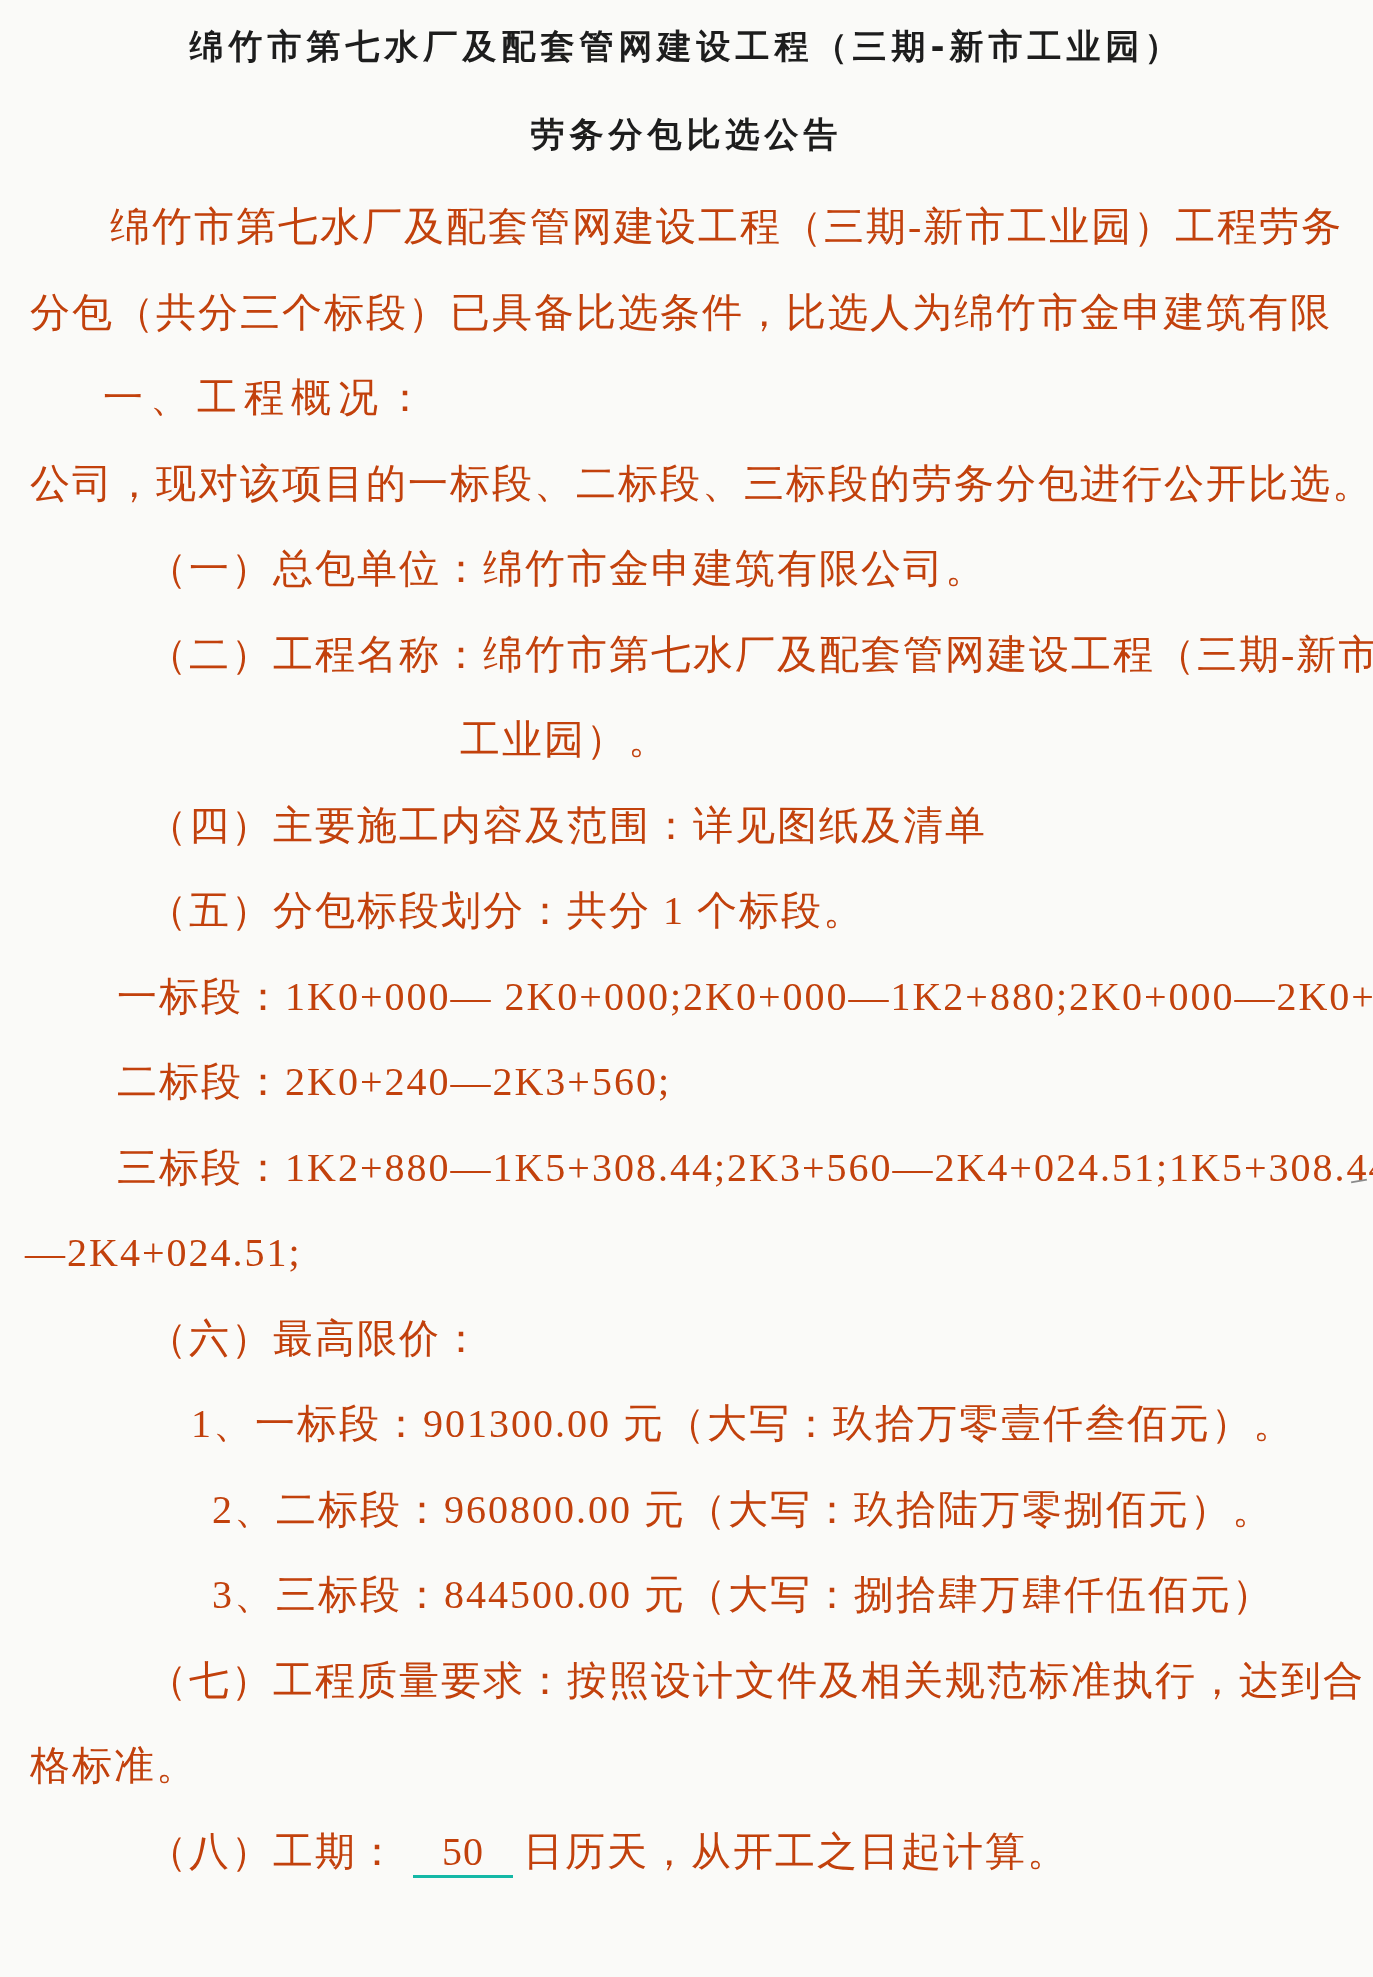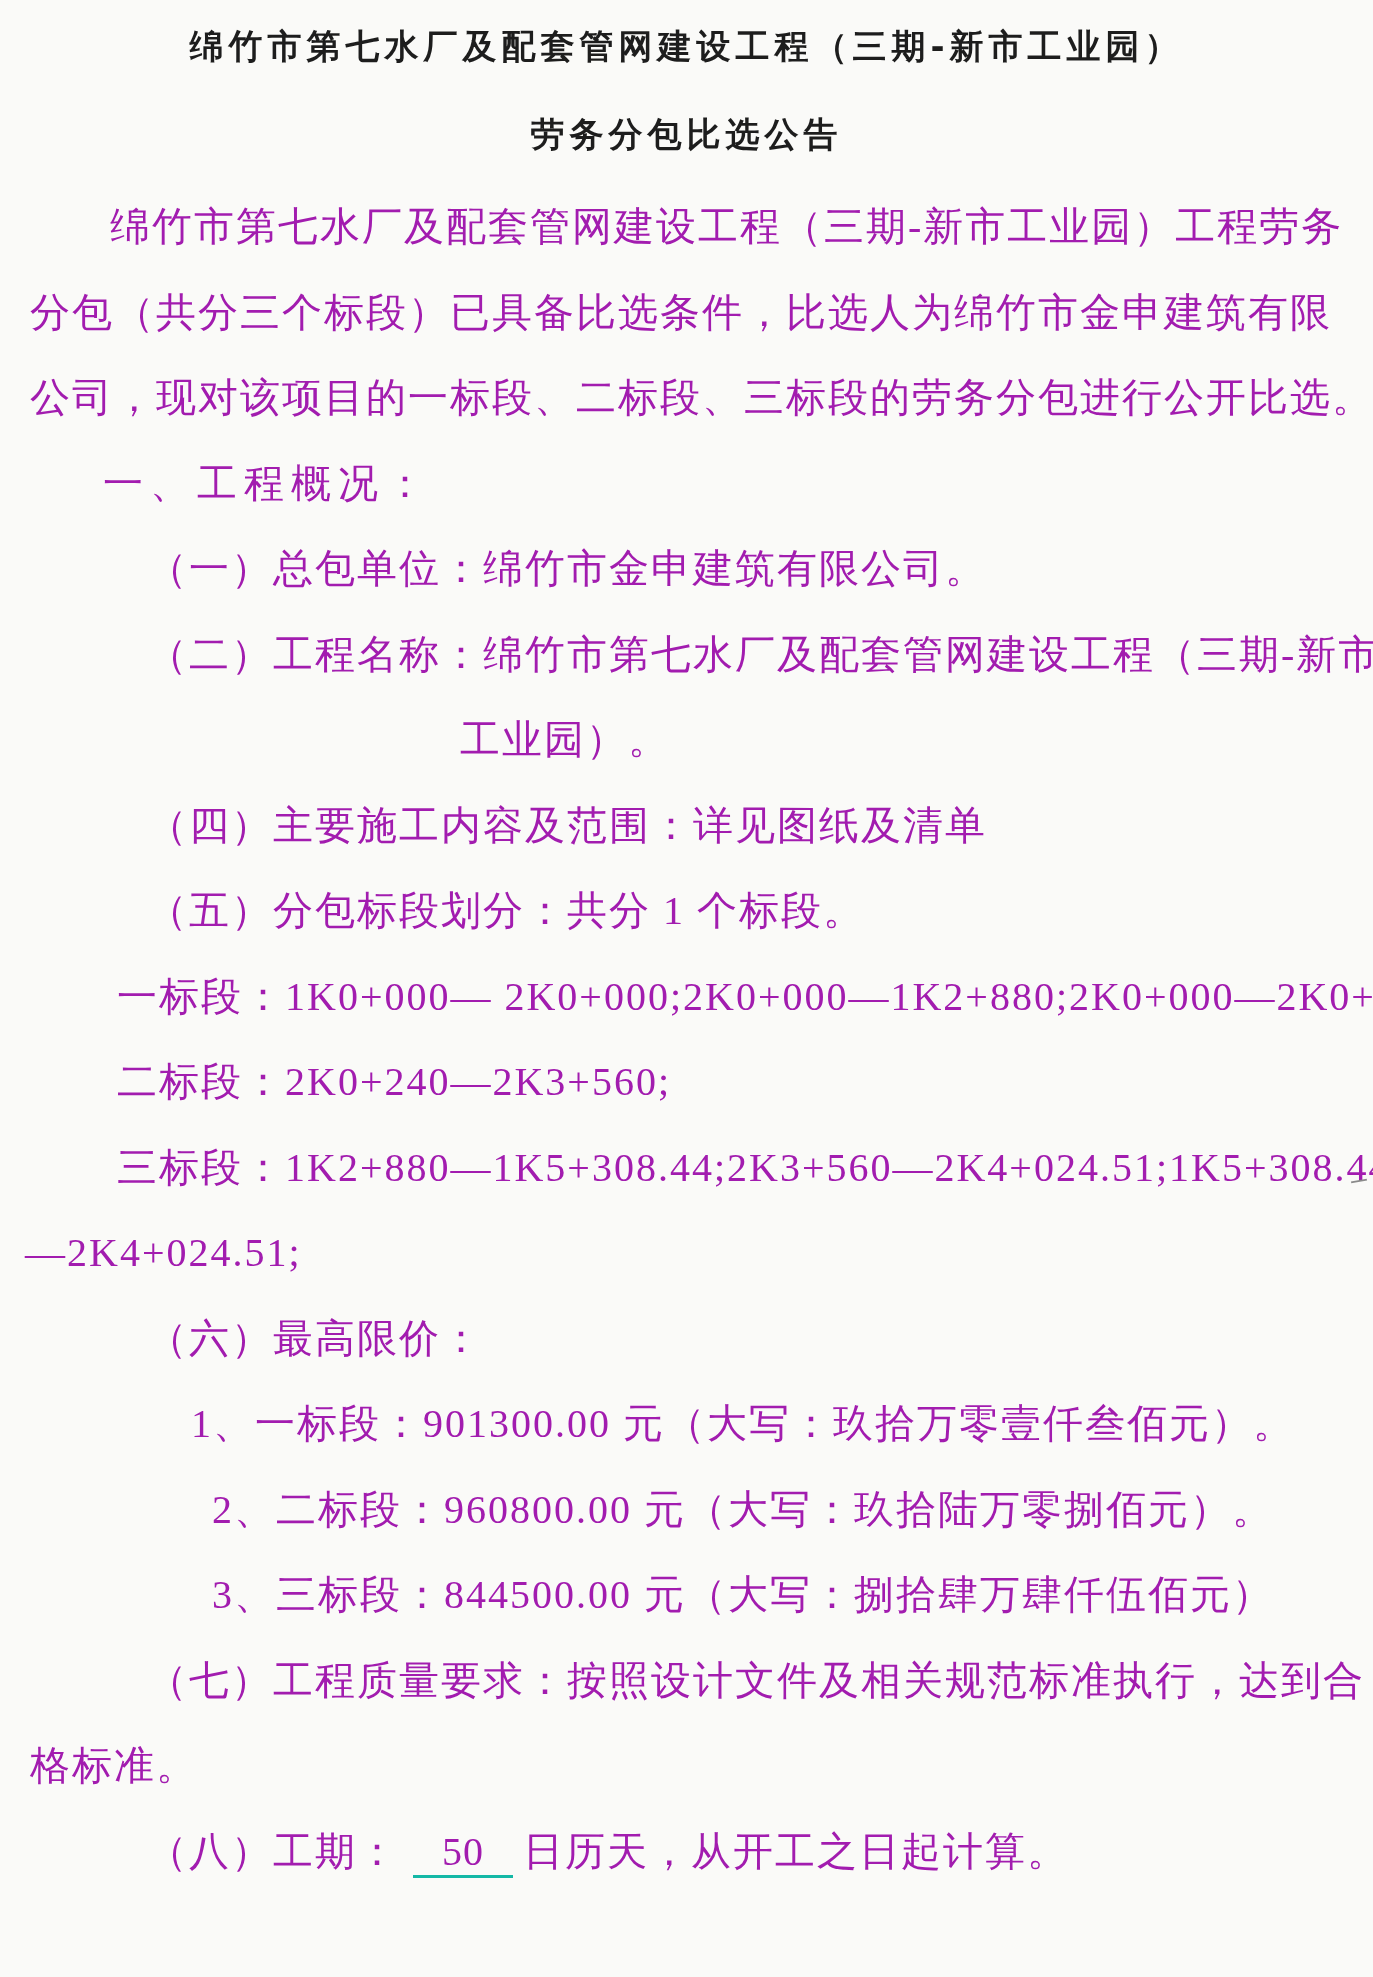--- a/index.html
+++ b/index.html
@@ -22,21 +22,21 @@
     color:#1d1d1d;
     font-family:"DejaVu Sans","Liberation Sans",sans-serif;
     white-space:nowrap;
   }
   #doc-body{margin-top:6px;}
   .line{
     font-size:40px;
     line-height:85.5px;
     letter-spacing:2px;
     white-space:nowrap;
-    color:#a21caf;
+    color:#c2410c;
   }
   
   .p-first{padding-left:110px;}
   .flush{padding-left:30px;}
   .sec{padding-left:103px;letter-spacing:7px;}
   .item{padding-left:130px;margin-left:17px;}
   .cont{padding-left:460px;}
   .seg{padding-left:117px;}
   .hang{padding-left:25px;}
   .num{padding-left:113px;text-align:center;}
@@ -62,22 +62,22 @@
 </head>
 <body>
 
 <div class="page">
   <h1 class="title">绵竹市第七水厂及配套管网建设工程（三期-新市工业园）</h1>
   <h1 class="title">劳务分包比选公告</h1>
 
   <div id="doc-body">
       <div class="line p-first">绵竹市第七水厂及配套管网建设工程（三期-新市工业园）工程劳务</div>
       <div class="line flush">分包（共分三个标段）已具备比选条件，比选人为绵竹市金申建筑有限</div>
+      <div class="line sec">一、工程概况：</div>
       <div class="line flush">公司，现对该项目的一标段、二标段、三标段的劳务分包进行公开比选。</div>
-      <div class="line sec">一、工程概况：</div>
       <div class="line item">（一）总包单位：绵竹市金申建筑有限公司。</div>
       <div class="line item">（二）工程名称：绵竹市第七水厂及配套管网建设工程（三期-新市</div>
       <div class="line cont">工业园）。</div>
       <div class="line item">（四）主要施工内容及范围：详见图纸及清单</div>
       <div class="line item">（五）分包标段划分：共分 1 个标段。</div>
       <div class="line seg">一标段：1K0+000— 2K0+000;2K0+000—1K2+880;2K0+000—2K0+240;</div>
       <div class="line seg">二标段：2K0+240—2K3+560;</div>
       <div class="line seg">三标段：1K2+880—1K5+308.44;2K3+560—2K4+024.51;1K5+308.44</div>
       <div class="line hang">—2K4+024.51;</div>
       <div class="line item">（六）最高限价：</div>

